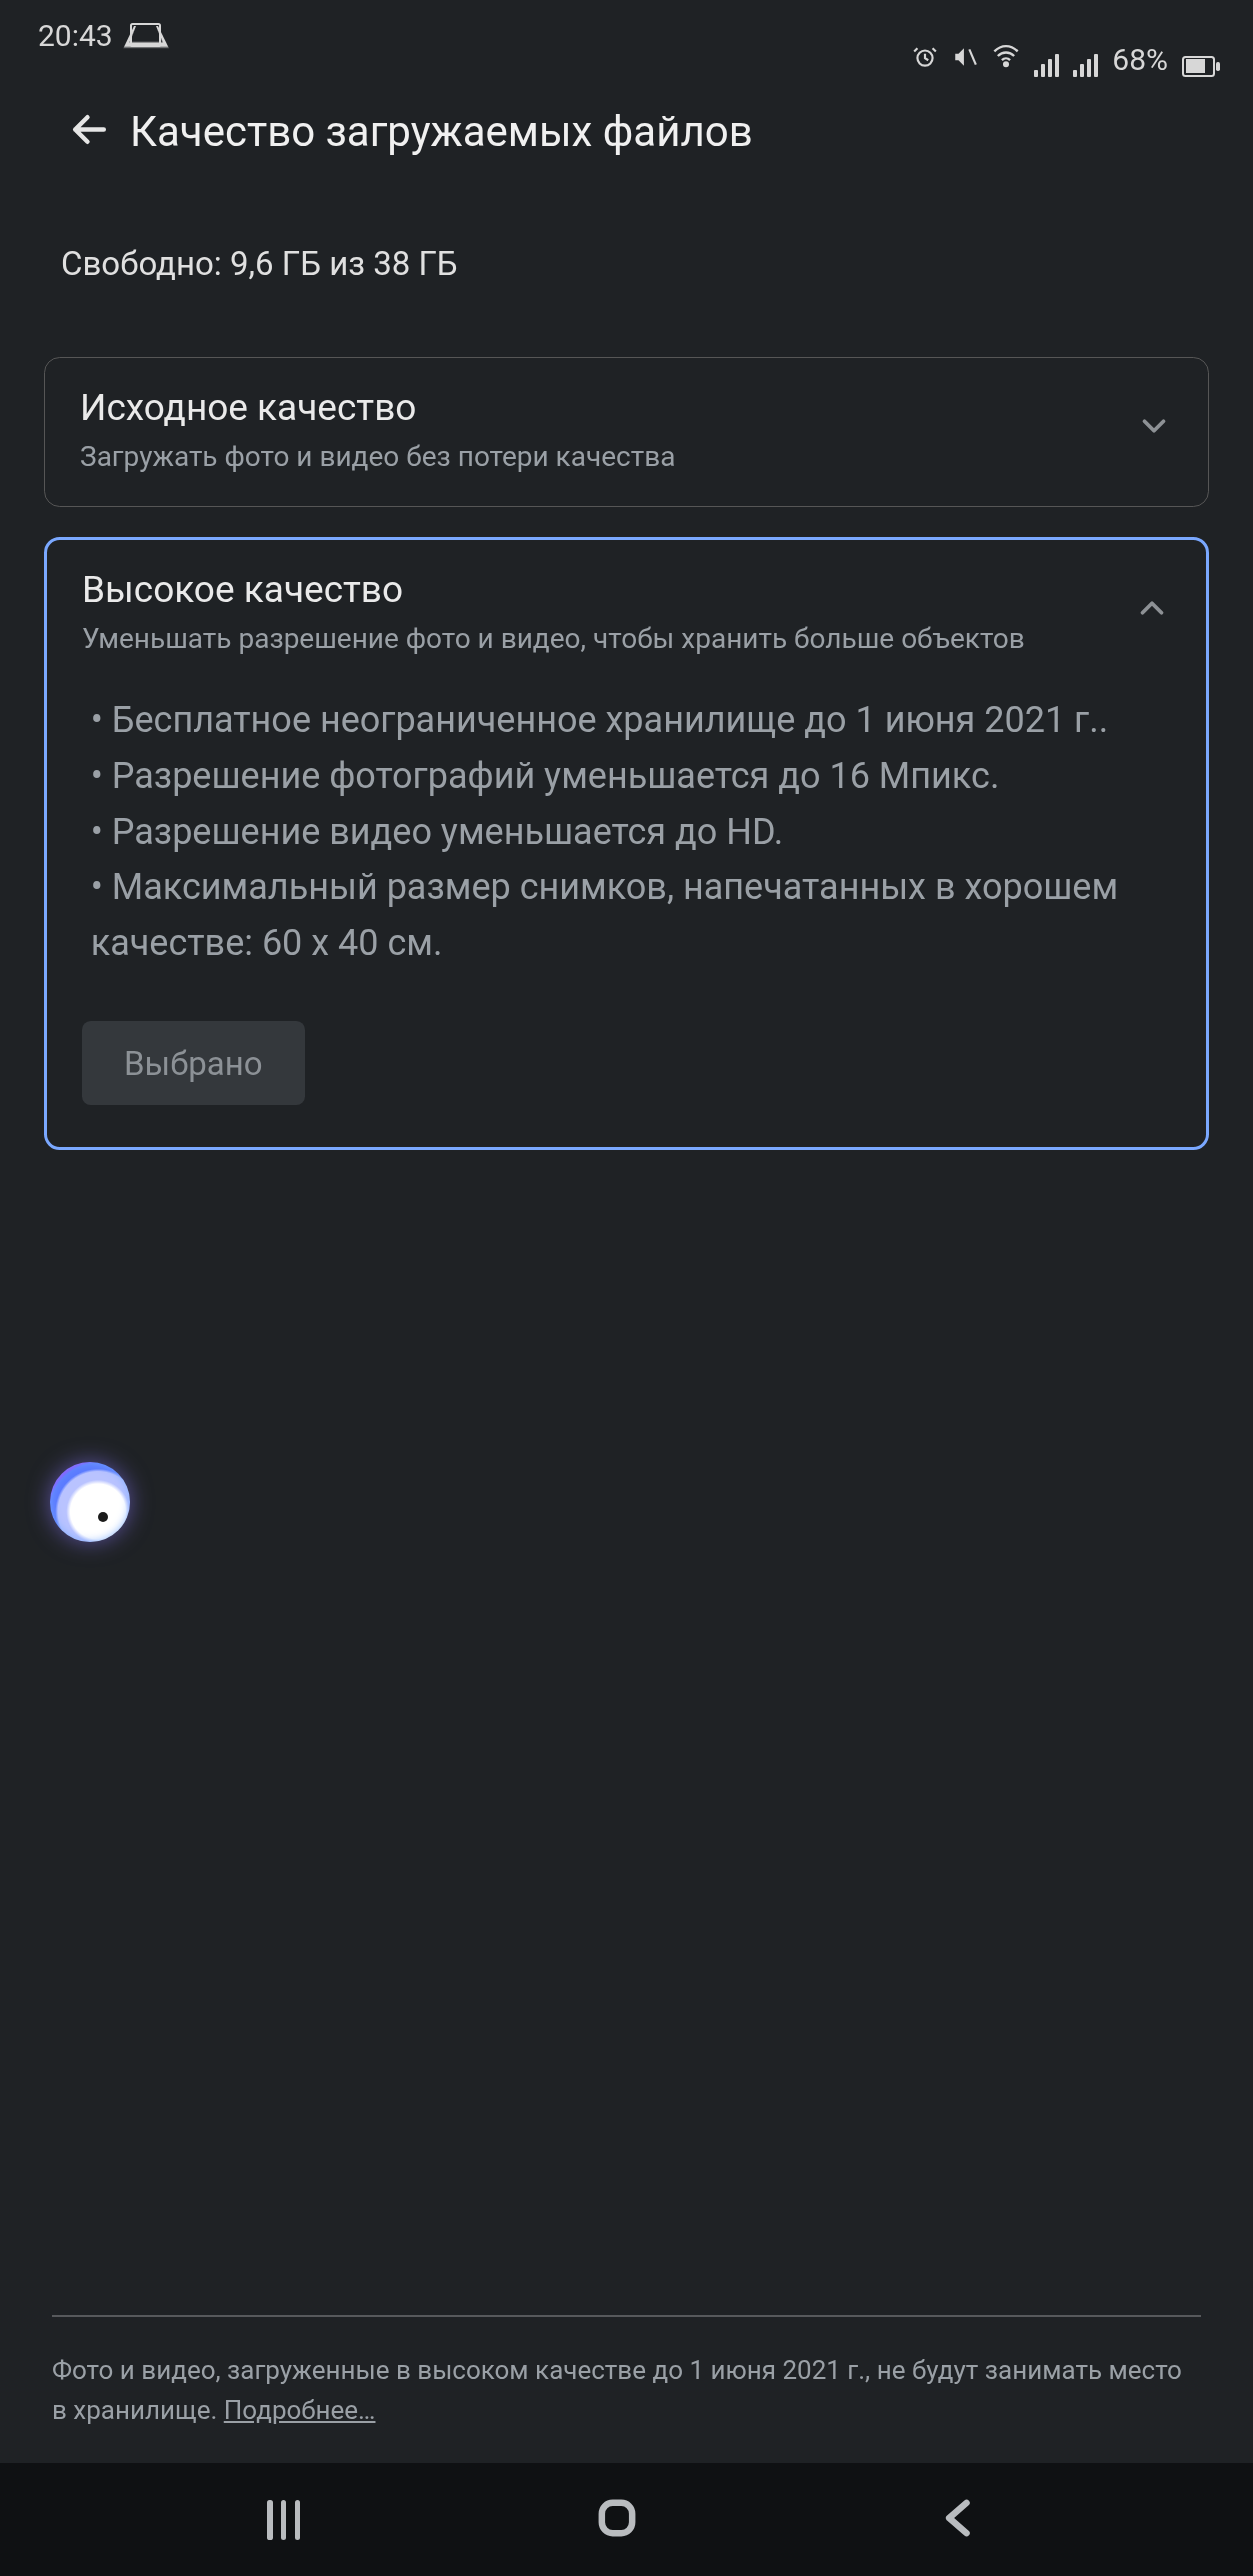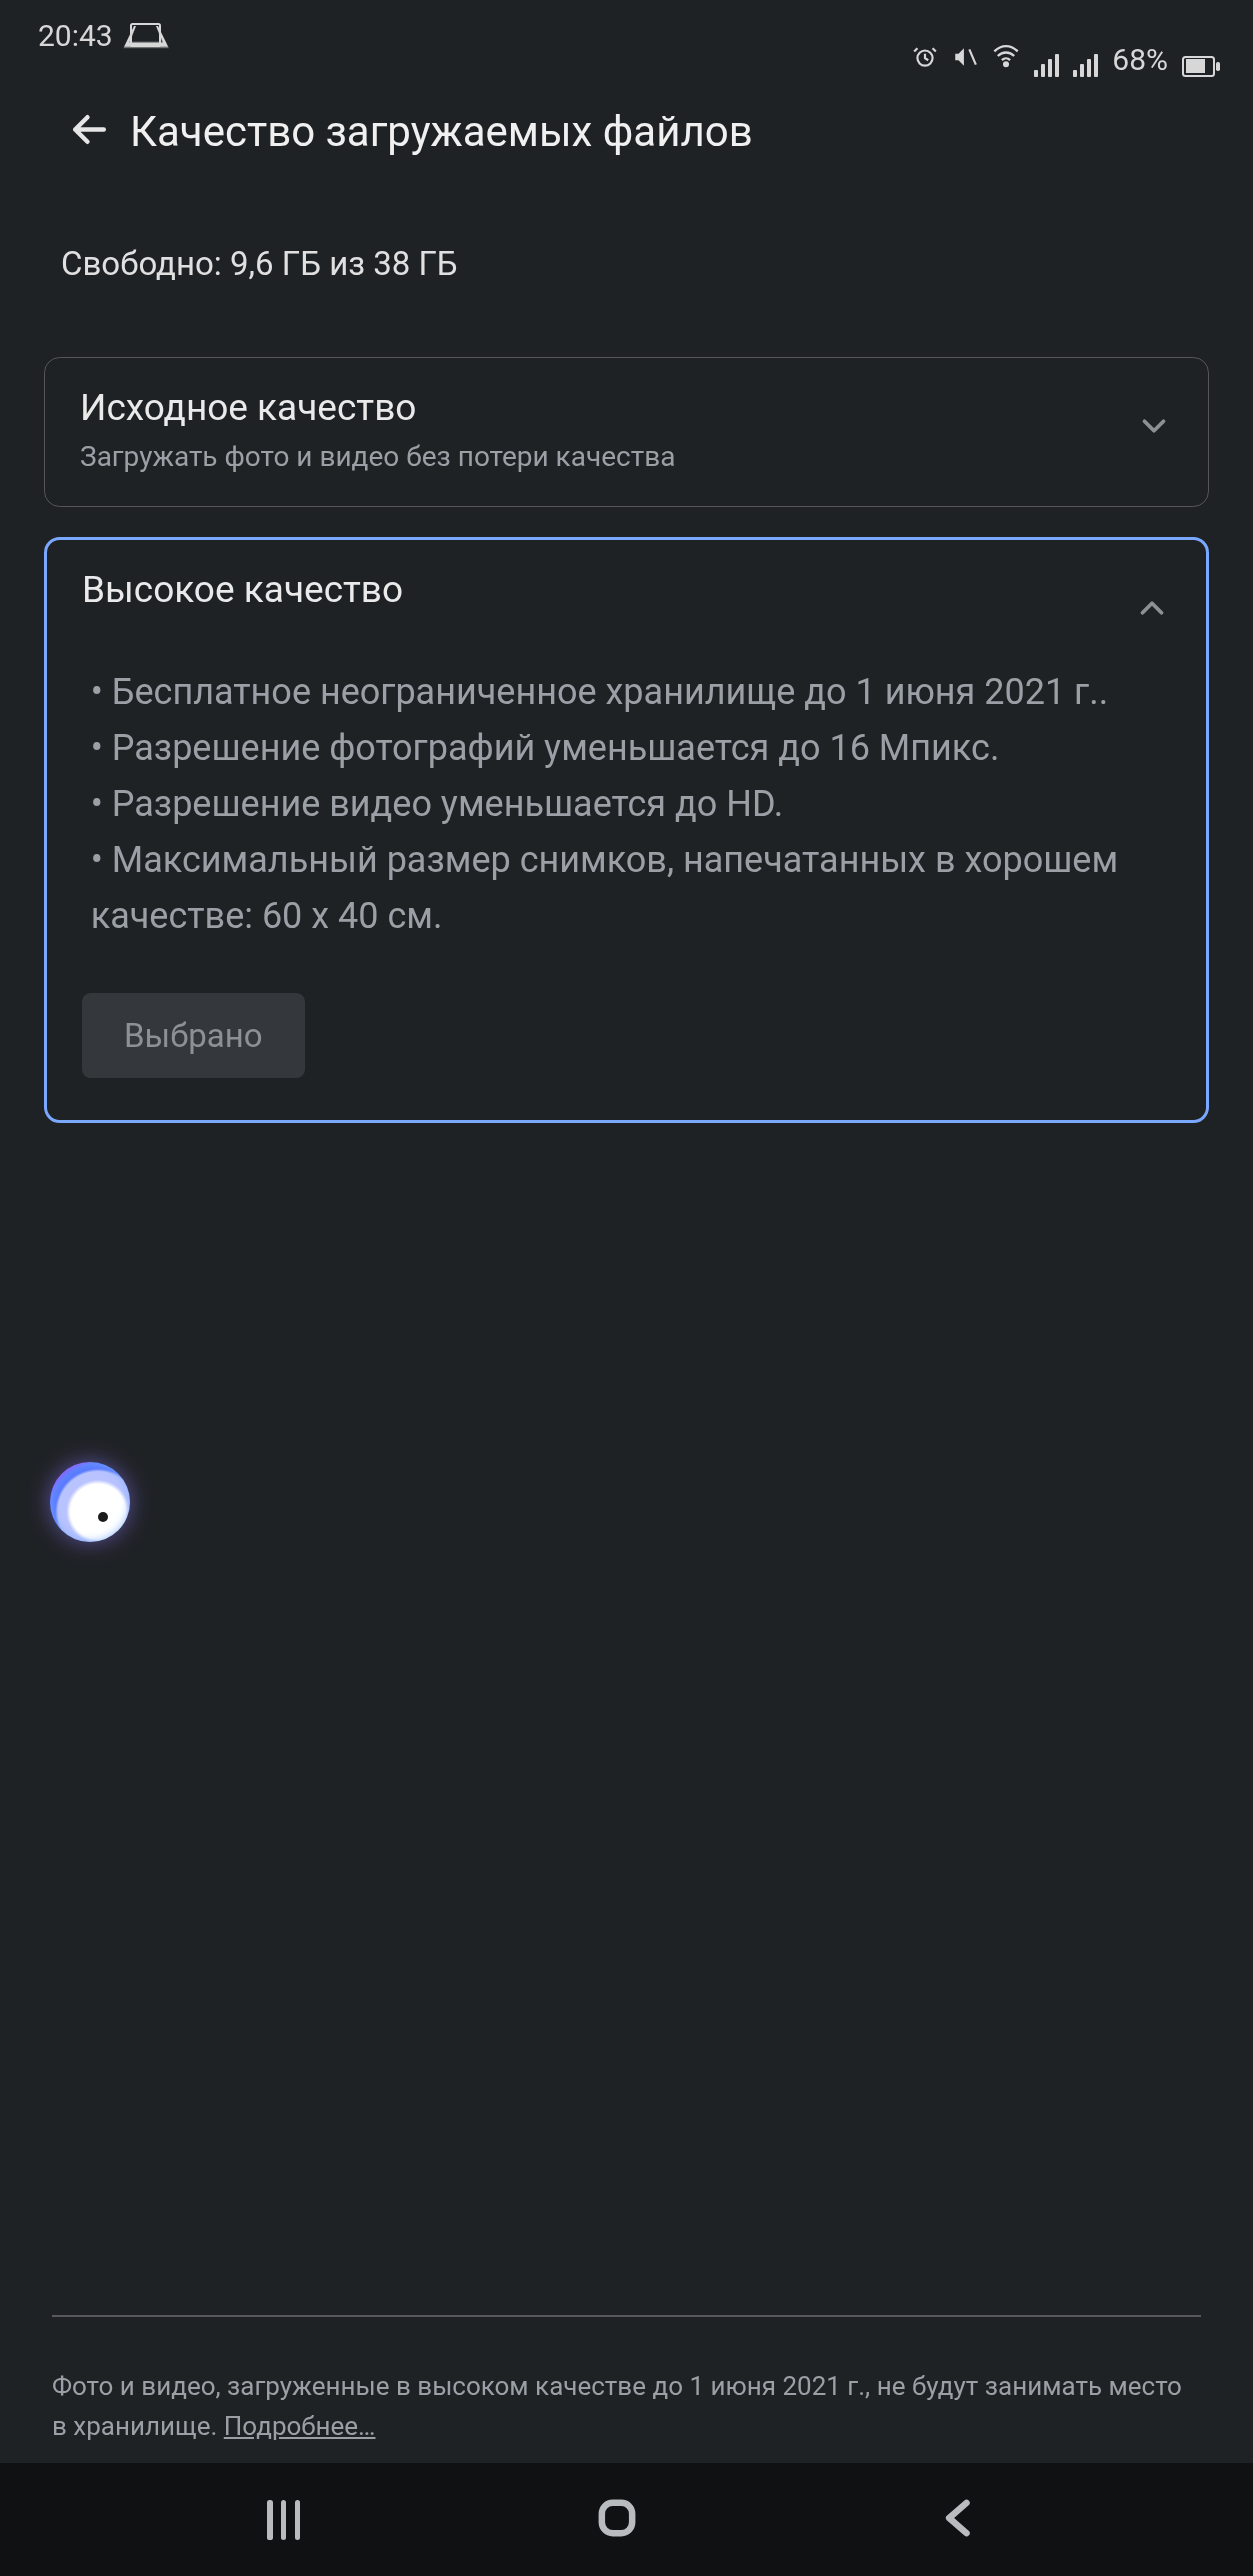--- a/index.html
+++ b/index.html
@@ -143,21 +143,20 @@
     height: 1.7px;
     background: #57595c;
   }
   .footer-note {
     position: absolute;
     left: 52px; right: 52px;
     top: 2350px;
     font-size: 26px;
     line-height: 1.55;
     color: #9aa0a6;
-    margin-top: 16px;
   }
   .footer-note .link {
     color: #9aa0a6;
     text-decoration: underline;
   }
 
   
   .nav-bar {
     position: absolute;
     left: 0; right: 0; bottom: 0;
@@ -268,20 +267,21 @@
           <path d="M6 9l6 6 6-6"></path>
         </svg>
     </span>
   </div>
 </div>
 
 <div class="card card-high">
   <div class="card-head">
     <div class="card-titles">
       <div class="card-title">Высокое качество</div>
+      <div class="card-sub">Уменьшать разрешение фото и видео, чтобы хранить больше объектов</div>
     </div>
     <span class="chev">
       <svg viewBox="0 0 24 24" fill="none" stroke="#8d9195" stroke-width="2.4" stroke-linecap="round" stroke-linejoin="round">
           <path d="M6 15l6-6 6 6"></path>
         </svg>
     </span>
   </div>
   <div class="bullets">
     <div class="row">• Бесплатное неограниченное хранилище до 1 июня 2021 г..</div>
     <div class="row">• Разрешение фотографий уменьшается до 16 Мпикс.</div>

